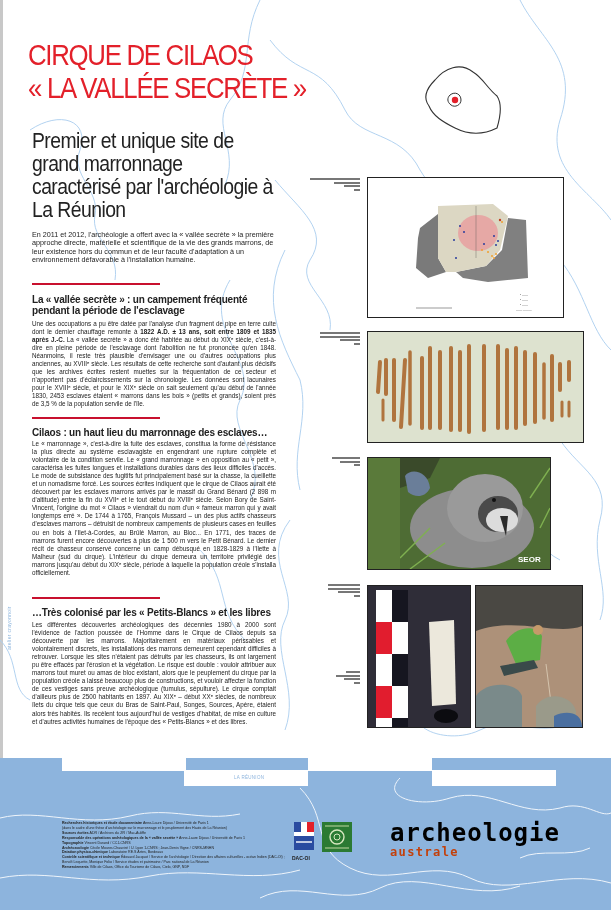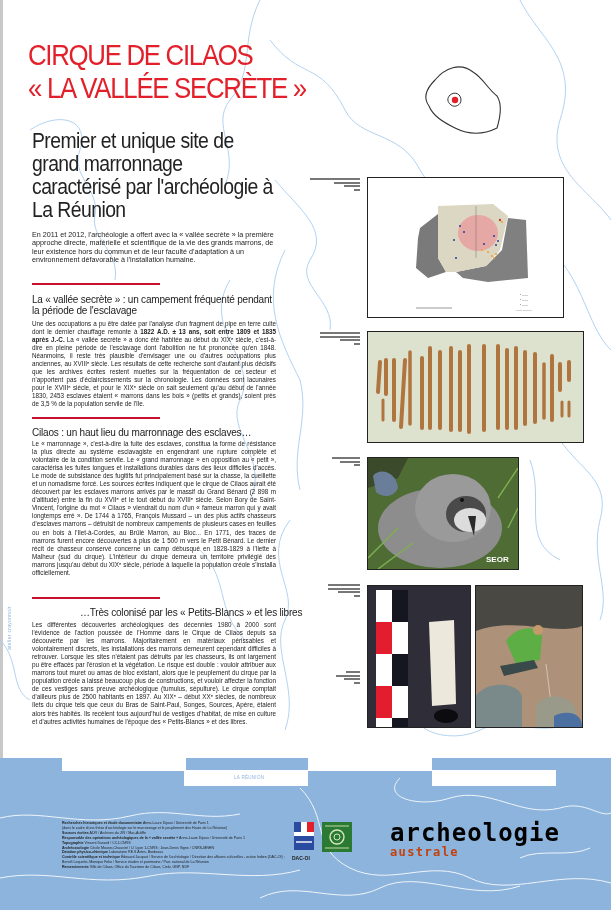--- a/index.html
+++ b/index.html
@@ -3,21 +3,21 @@
 <meta charset="utf-8">
 <style>
   html,body{margin:0;padding:0;}
   body{width:611px;height:910px;position:relative;overflow:hidden;background:#ffffff;font-family:"Liberation Sans",sans-serif;color:#1a1a1a;}
   .left-edge{position:absolute;left:0;top:0;width:3px;height:910px;background:#c8c8c8;}
   .bg-lines{position:absolute;left:0;top:0;width:611px;height:910px;pointer-events:none;}
   .title{position:absolute;left:28px;top:38px;color:#e3202a;font-family:"Liberation Sans",sans-serif;font-size:30px;line-height:33px;letter-spacing:-1.5px;font-weight:normal;transform:scaleX(0.86);transform-origin:left top;white-space:nowrap;}
   .subtitle{position:absolute;left:32px;top:130px;width:240px;font-size:21.5px;line-height:23px;color:#222;letter-spacing:-0.6px;transform:scaleX(0.9);transform-origin:left top;width:270px;}
   .intro{position:absolute;left:32px;top:231px;width:245px;font-size:7.2px;line-height:8.4px;font-weight:normal;color:#222;}
   .rule{position:absolute;left:32px;height:2px;width:128px;background:#c8102e;}
-  .section-h{position:absolute;left:32px;width:240px;font-size:10px;line-height:11px;font-weight:normal;color:#222;letter-spacing:-0.2px;}
+  .section-h{position:absolute;left:32px;width:240px;font-size:10px;line-height:11px;font-weight:bold;color:#222;letter-spacing:-0.2px;}
   .body-text{position:absolute;left:32px;width:244px;font-size:6.3px;line-height:8.05px;color:#222;text-align:justify;}
   .body-text b{font-weight:bold;}
   .side-note{position:absolute;left:6px;top:650px;transform:rotate(-90deg);transform-origin:left top;font-size:5px;color:#8fb6dd;letter-spacing:0.3px;white-space:nowrap;}
   .map-inset{position:absolute;left:405px;top:50px;width:100px;height:100px;}
   .fig{position:absolute;border:1.5px solid #222;overflow:hidden;background:#fff;}
   .caption{position:absolute;width:70px;text-align:right;}
   .caption div{height:2px;background:#777;margin:0 0 1.6px auto;}
   .footer{position:absolute;left:0;top:758px;width:611px;height:152px;background:#8db4dd;}
   .tab{position:absolute;background:#ffffff;}
   .tab-label{position:absolute;font-size:4.5px;color:#8db4dd;letter-spacing:0.3px;}
@@ -73,21 +73,21 @@
 <div class="section-h" style="top:294px;">La « vallée secrète » : un campement fréquenté pendant la période de l'esclavage</div>
 <div class="body-text" style="top:320px;"><span>Une des occupations a pu être datée par l'analyse d'un fragment de pipe en terre cuite dont le dernier chauffage remonte à </span><b>1822 A.D. ± 13 ans, soit entre 1809 et 1835 après J.-C.</b><span> La « vallée secrète » a donc été habitée au début du XIXᵉ siècle, c'est-à-dire en pleine période de l'esclavage dont l'abolition ne fut prononcée qu'en 1848. Néanmoins, il reste très plausible d'envisager une ou d'autres occupations plus anciennes, au XVIIIᵉ siècle. Les résultats de cette recherche sont d'autant plus décisifs que les archives écrites restent muettes sur la fréquentation de ce secteur et n'apportent pas d'éclaircissements sur la chronologie. Les données sont lacunaires pour le XVIIIᵉ siècle, et pour le XIXᵉ siècle on sait seulement qu'au début de l'année 1830, 2453 esclaves étaient « marrons dans les bois » (petits et grands), soient près de 3,5 % de la population servile de l'île.</span></div>
 
 <div class="rule" style="top:417px;"></div>
 
 <div class="section-h" style="top:427px;">Cilaos : un haut lieu du marronnage des esclaves…</div>
 <div class="body-text" style="top:440px;">Le « marronnage », c'est-à-dire la fuite des esclaves, constitua la forme de résistance la plus directe au système esclavagiste en engendrant une rupture complète et volontaire de la condition servile. Le « grand marronnage » en opposition au « petit », caractérisa les fuites longues et installations durables dans des lieux difficiles d'accès. Le mode de subsistance des fugitifs fut principalement basé sur la chasse, la cueillette et un nomadisme forcé. Les sources écrites indiquent que le cirque de Cilaos aurait été découvert par les esclaves marrons arrivés par le massif du Grand Bénard (2 898 m d'altitude) entre la fin du XVIIᵉ et le tout début du XVIIIᵉ siècle. Selon Bory de Saint-Vincent, l'origine du mot « Cilaos » viendrait du nom d'un « fameux marron qui y avait longtemps erré ». De 1744 à 1765, François Mussard – un des plus actifs chasseurs d'esclaves marrons – détruisit de nombreux campements de plusieurs cases en feuilles ou en bois à l'Ilet-à-Cordes, au Brûlé Marron, au Bloc... En 1771, des traces de marrons furent encore découvertes à plus de 1 500 m vers le Petit Bénard. Le dernier récit de chasseur conservé concerne un camp débusqué en 1828-1829 à l'Ilette à Malheur (sud du cirque). L'intérieur du cirque demeura un territoire privilégié des marrons jusqu'au début du XIXᵉ siècle, période à laquelle la population créole s'installa officiellement.</div>
 
 <div class="rule" style="top:597px;"></div>
 
-<div class="section-h" style="top:607px;margin-left:48px;">…Très colonisé par les « Petits-Blancs » et les libres</div>
+<div class="section-h" style="top:607px;">…Très colonisé par les « Petits-Blancs » et les libres</div>
 <div class="body-text" style="top:621px;">Les différentes découvertes archéologiques des décennies 1980 à 2000 sont l'évidence de l'action poussée de l'Homme dans le Cirque de Cilaos depuis sa découverte par les marrons. Majoritairement en matériaux périssables et volontairement discrets, les installations des marrons demeurent cependant difficiles à retrouver. Lorsque les sites n'étaient pas détruits par les chasseurs, ils ont largement pu être effacés par l'érosion et la végétation. Le risque est double : vouloir attribuer aux marrons tout muret ou amas de bloc existant, alors que le peuplement du cirque par la population créole a laissé beaucoup plus de constructions, et vouloir affecter la fonction de ces vestiges sans preuve archéologique (tumulus, sépulture). Le cirque comptait d'ailleurs plus de 2500 habitants en 1897. Au XIXᵉ – début XXᵉ siècles, de nombreux îlets du cirque tels que ceux du Bras de Saint-Paul, Songes, Sources, Apère, étaient alors très habités. Ils recèlent tous aujourd'hui de vestiges d'habitat, de mise en culture et d'autres activités humaines de l'époque des « Petits-Blancs » et des libres.</div>
 
 <div class="side-note">atelier crayonnoir</div>
 
 <div class="caption" style="left:290px;top:178px;">
     <div style="width:50px"></div>
     <div style="width:26px"></div>
     <div style="width:16px"></div>
     <div style="width:6px"></div>
   </div>
@@ -175,21 +175,21 @@
       <line x1="176" y1="32" x2="176" y2="86" stroke-width="3.5"></line>
       <line x1="184" y1="24" x2="184" y2="88" stroke-width="4"></line>
       <line x1="192" y1="32" x2="192" y2="58" stroke-width="4"></line>
       <line x1="201" y1="30" x2="201" y2="48" stroke-width="4"></line>
       <line x1="194" y1="70" x2="194" y2="84" stroke-width="3"></line>
       <line x1="201" y1="70" x2="201" y2="84" stroke-width="3"></line>
     </g>
   </svg>
 </div>
 
-<div class="fig" style="left:367px;top:457px;width:150px;height:111px;background:#5a7a3a;">
+<div class="fig" style="left:367px;top:457px;width:150px;height:111px;background:#5a7a3a;padding-left:32px;">
   <svg width="150" height="111" viewBox="0 0 150 111">
     <rect width="150" height="111" fill="#4e6c34"></rect>
     <path d="M0 0 L40 0 L30 20 L0 30 Z" fill="#3a4a2a"></path>
     <path d="M5 18 C10 10 28 12 30 30 C25 40 15 40 8 34 Z" fill="#6a7e99"></path>
     <ellipse cx="72" cy="70" rx="62" ry="40" fill="#8d8d8d"></ellipse>
     <ellipse cx="85" cy="50" rx="38" ry="34" fill="#9a9a9a"></ellipse>
     <ellipse cx="98" cy="56" rx="20" ry="18" fill="#4a4a4a"></ellipse>
     <ellipse cx="102" cy="62" rx="16" ry="12" fill="#dcdcdc"></ellipse>
     <path d="M100 58 L108 58 L106 78 Z" fill="#2a2a2a"></path>
     <circle cx="94" cy="42" r="2" fill="#111"></circle>

